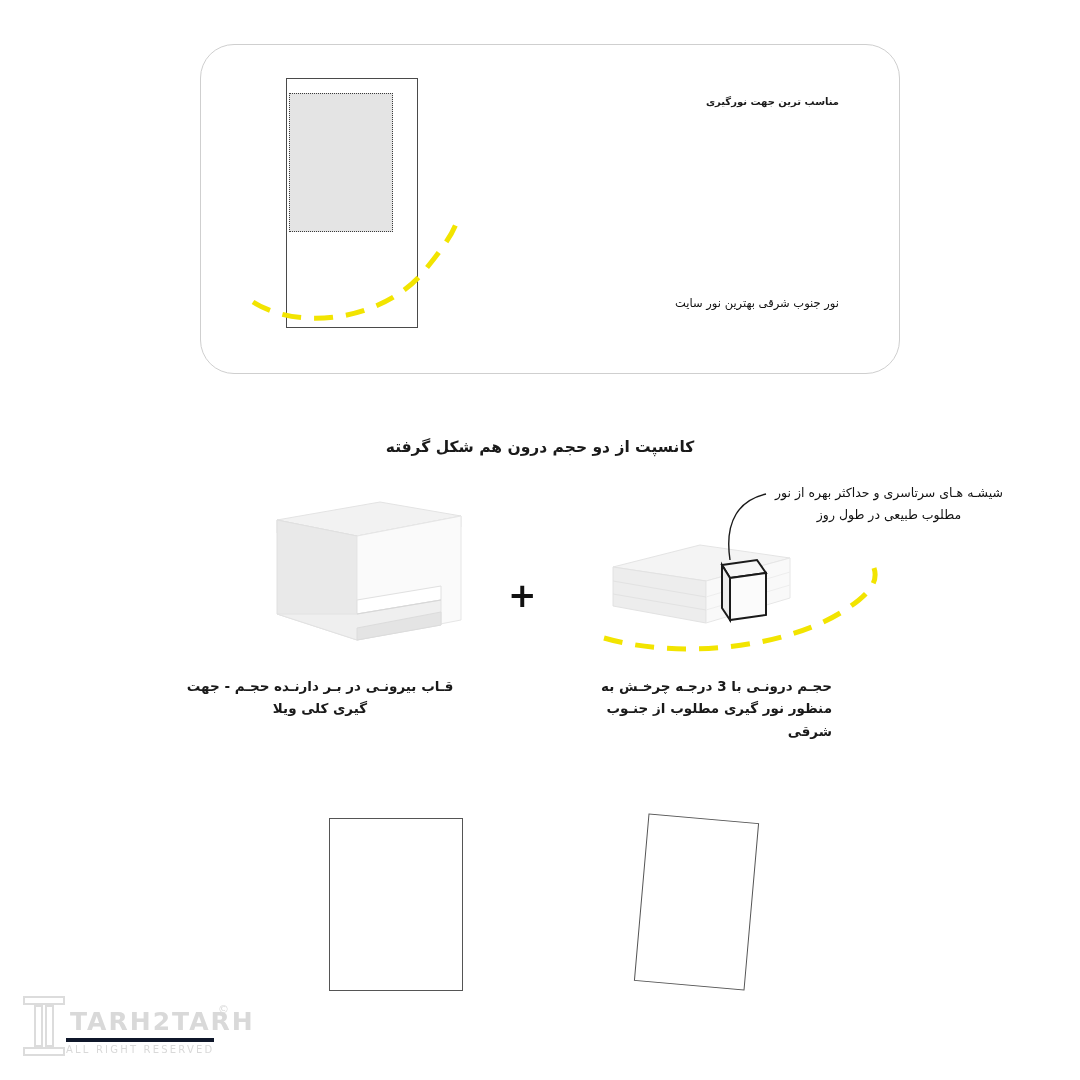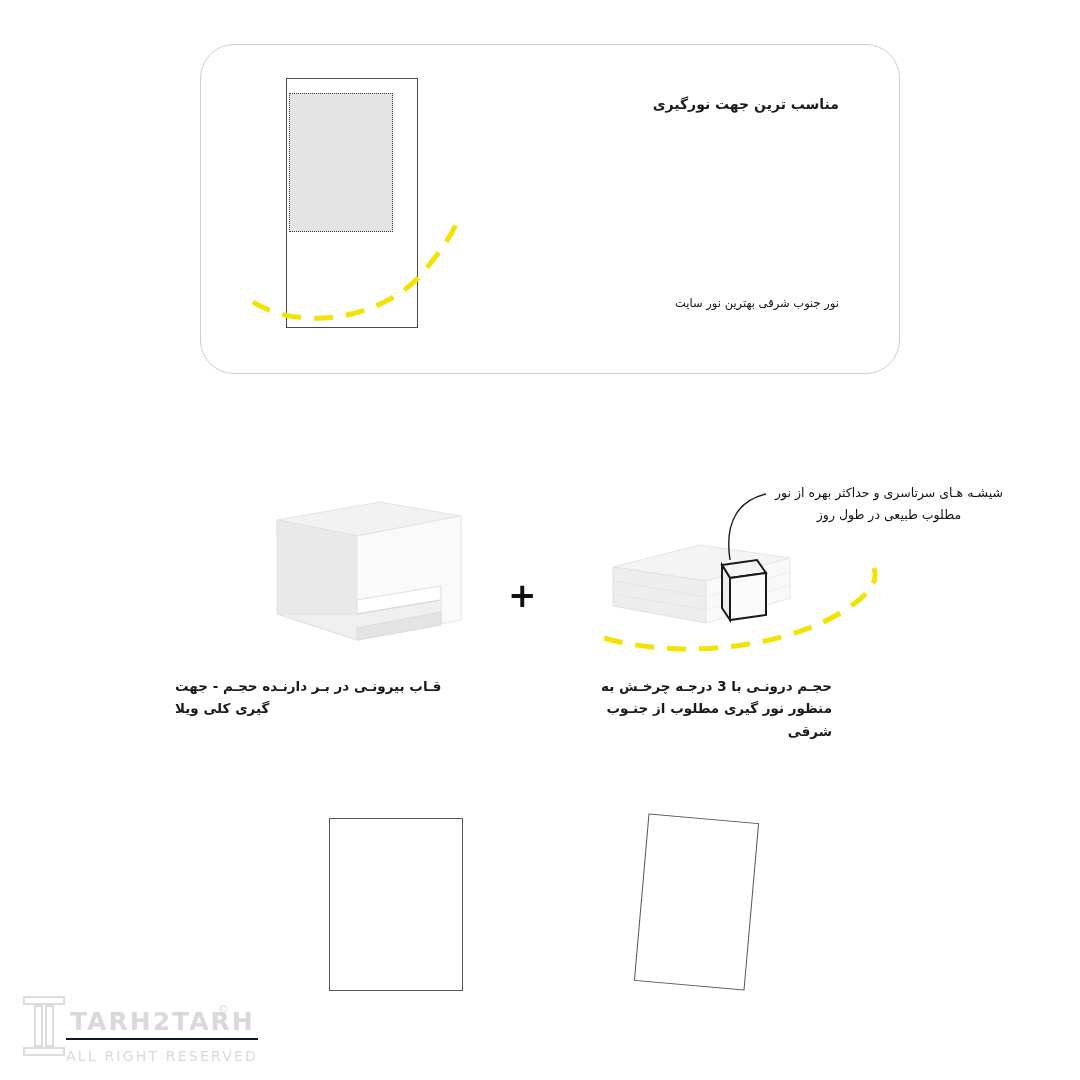--- a/index.html
+++ b/index.html
@@ -52,21 +52,21 @@
     height: 139px;
     border: 1px dotted #3a3a3a;
     background: #e4e4e4;
     box-sizing: border-box;
   }
 
   .label-top-1 {
     position: absolute;
     right: 241px;
     top: 96px;
-    font-size: 14px;
+    font-size: 10px;
     font-weight: bold;
     direction: rtl;
     text-align: right;
     letter-spacing: 0.2px;
     white-space: nowrap;
   }
   .label-top-2 {
     position: absolute;
     right: 241px;
     top: 296px;
@@ -99,21 +99,21 @@
     font-weight: bold;
     line-height: 1;
     color: #111;
   }
 
   .caption-left {
     position: absolute;
     left: 175px;
     top: 675px;
     width: 290px;
-    text-align: left;
+    text-align: center;
     direction: rtl;
     font-size: 13.5px;
     font-weight: bold;
     line-height: 1.65;
   }
   .caption-right {
     position: absolute;
     left: 570px;
     top: 675px;
     width: 262px;
@@ -176,25 +176,25 @@
     font-size: 25px;
     font-weight: bold;
     letter-spacing: 2px;
     color: #d9d9d9;
     font-family: "DejaVu Sans", sans-serif;
   }
   .wm-sub {
     position: absolute;
     left: 44px;
     top: 43px;
-    font-size: 14px;
+    font-size: 10px;
     letter-spacing: 2.2px;
     color: #d9d9d9;
-    border-top: 2px solid #0f172a;
-    padding-top: 8px;
+    border-top: 4px solid #0f172a;
+    padding-top: 2px;
   }
   .wm-c {
     position: absolute;
     left: 196px;
     top: 8px;
     font-size: 11px;
     color: #d9d9d9;
   }
 
   svg { display: block; }
@@ -211,20 +211,21 @@
   <div class="plan-hatch"></div>
 
   <div class="label-top-1">مناسب ترین جهت نورگیری</div>
 
   <div class="label-top-2">نور جنوب شرقی بهترین نور سایت</div>
 
   <svg class="abs-svg" width="1080" height="1080">
     <path d="M 253 302 C 300 332 385 320 425 270 C 448 242 456 228 459 214" fill="none" stroke="#f2e400" stroke-width="5" stroke-dasharray="19 13" stroke-linecap="butt"></path>
   </svg>
 
+  <div class="section-title">کانسپت از دو حجم درون هم شکل گرفته</div>
 
   <svg class="abs-svg" width="1080" height="1080">
 
     <g>
 
       <polygon points="277,520 380,502 461,516 357,536" fill="#f2f2f2" stroke="#e3e3e3" stroke-width="1"></polygon>
 
       <polygon points="277,520 357,536 357,548 277,533" fill="#ececec" stroke="#e3e3e3" stroke-width="1"></polygon>
       <polygon points="357,536 461,516 461,527 357,548" fill="#f7f7f7" stroke="#e6e6e6" stroke-width="1"></polygon>
 

